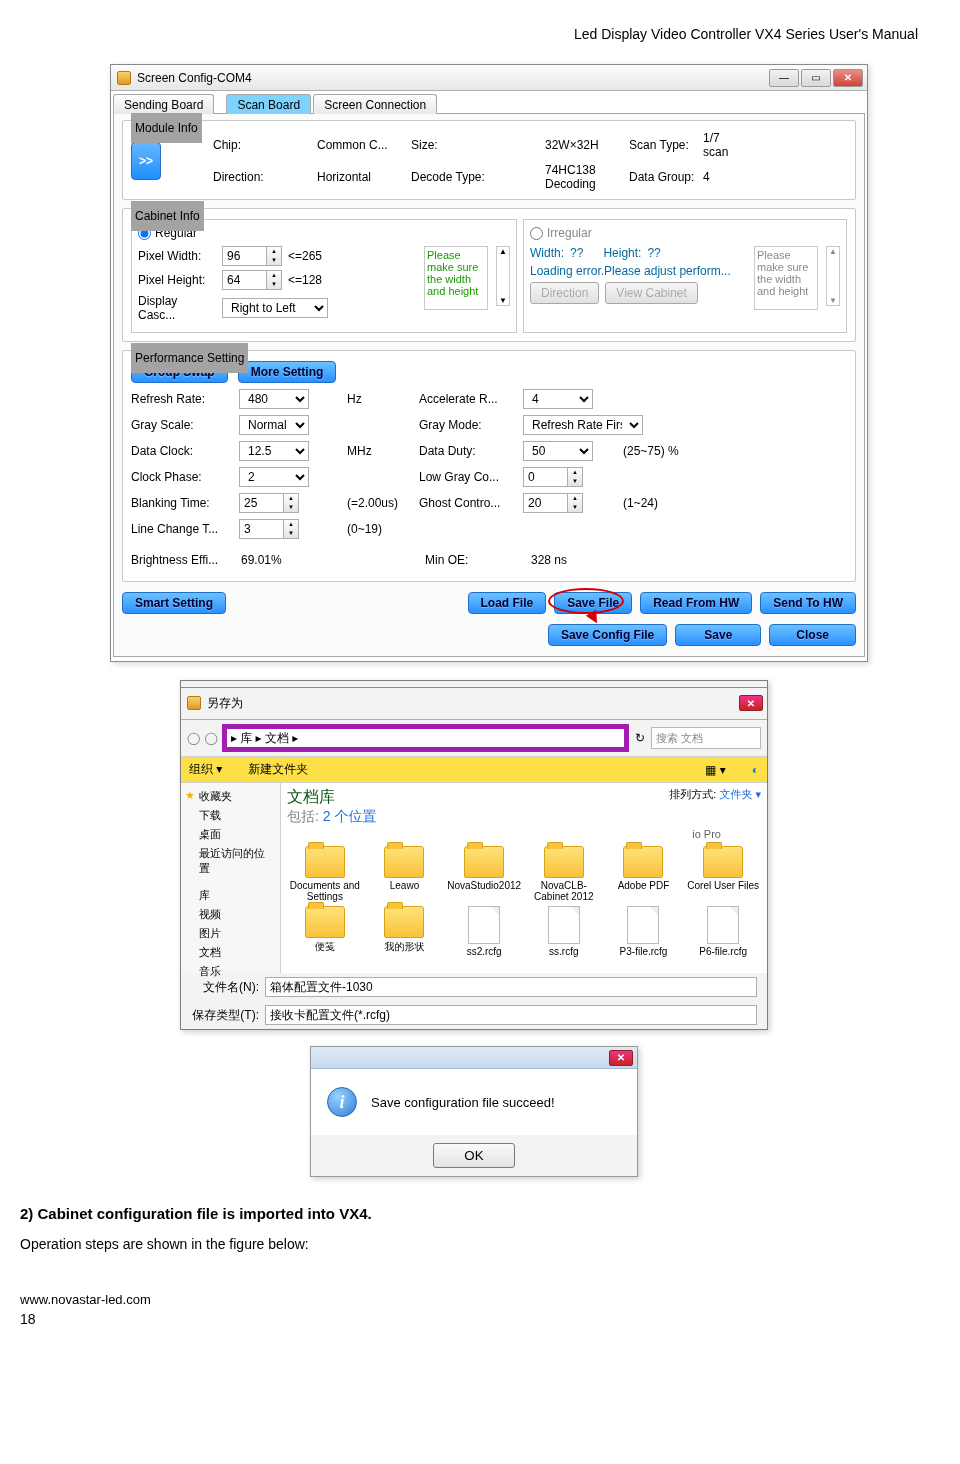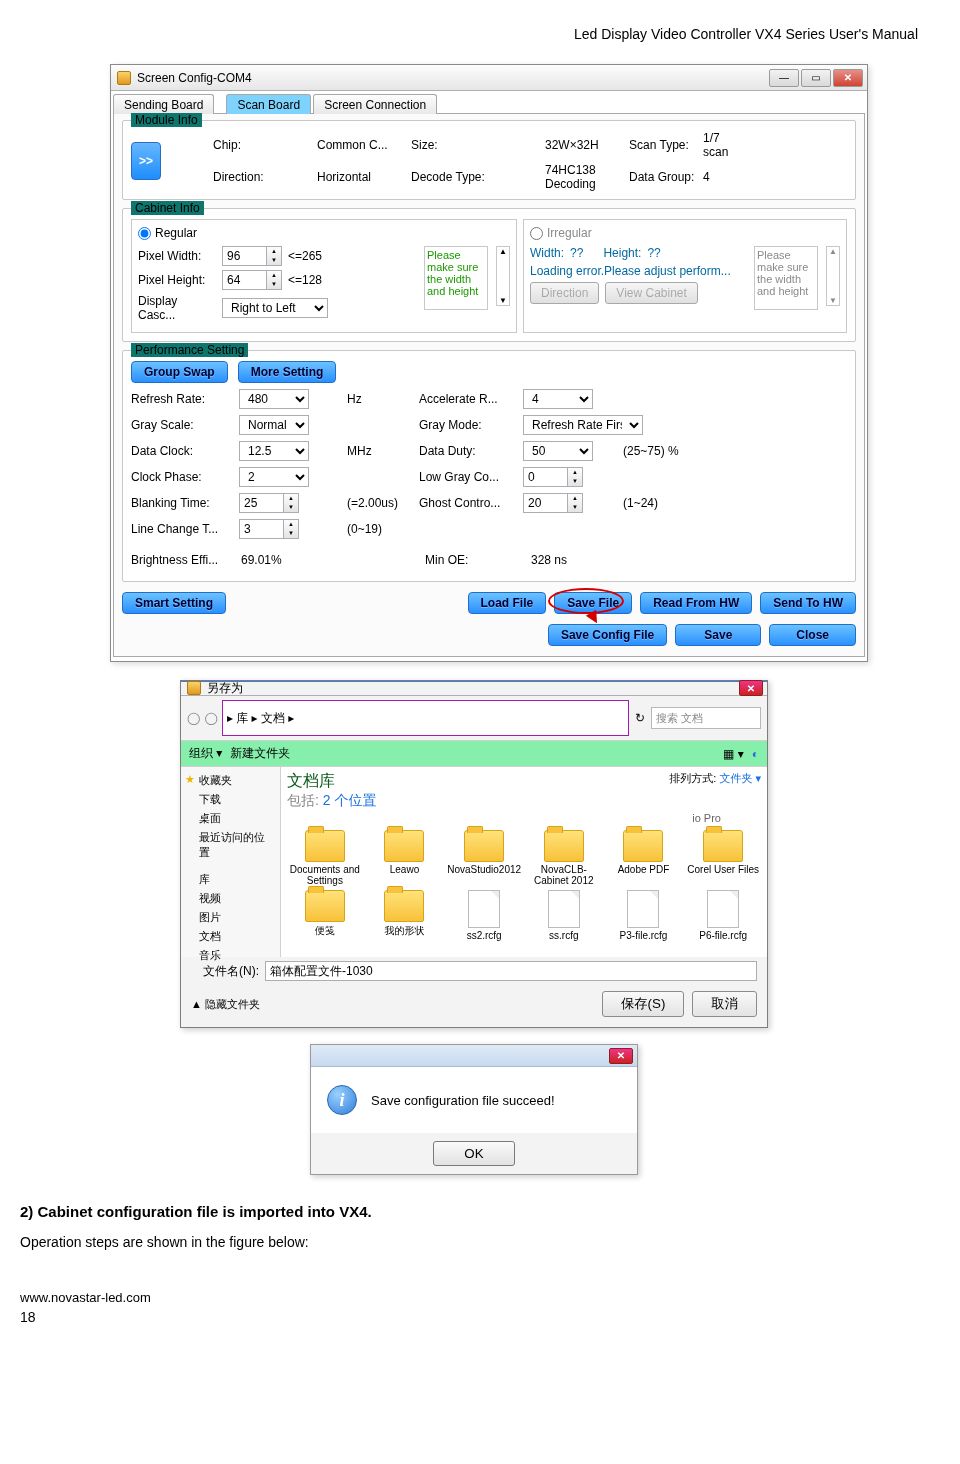--- a/index.html
+++ b/index.html
@@ -67,21 +67,21 @@
     border:1px solid #c8c8c8;
     border-radius:2px;
     padding:10px 8px 8px 8px;
     margin-bottom:8px;
     position:relative;
     font-size:12px;
     background:#fff;
   }
   .group-title{
     position:absolute; top:-8px; left:8px;
-    background:#0f766e; padding:0 4px; font-size:12px;
+    background:#a3a3a3; padding:8px 4px; font-size:12px;
   }
   .row{ display:flex; flex-wrap:wrap; align-items:center; gap:4px 10px; margin-bottom:6px;}
   select, input[type=text]{
     border:1px solid #abadb3;
     height:20px; font-size:12px; padding:0 4px;
     background:#fff;
   }
   select{ width:70px;}
   .spin{ display:flex; }
   .spin input{ width:44px; border-right:none;}
@@ -133,32 +133,32 @@
     transform:rotate(-30deg);
   }
   
   .saveas{
     margin: 0 160px 16px 160px;
     border:1px solid #7d7d7d;
     background:#f3f3f3;
     box-shadow:2px 2px 6px rgba(0,0,0,.2);
     font-size:12px;
   }
-  .saveas .titlebar{ background:linear-gradient(#6fa8dc,#3c78d8 4%, #f3f3f3 4%); height:15px;}
+  .saveas .titlebar{ background:linear-gradient(#6fa8dc,#3c78d8 4%, #f3f3f3 4%); height:33px;margin-top:6px;}
   .sa-close{ width:24px;height:16px;background:linear-gradient(#e38,#c22);border:1px solid #902020;color:#fff;border-radius:2px;display:flex;align-items:center;justify-content:center;font-size:10px;font-weight:bold;}
   .sa-addr{
     display:flex; align-items:center; padding:4px 6px; gap:4px;
     background:#f3f3f3; border-bottom:1px solid #d0d0d0;
   }
   .sa-path{
-    flex:1; background:#fff; border:1px solid #a21caf; height:22px;
-    display:flex;align-items:center; padding:17px 4px; font-size:12px;
+    flex:1; background:#fff; border:5px solid #a21caf; height:22px;
+    display:flex;align-items:center; padding:9px 4px; font-size:12px;
   }
   .sa-search{ width:110px;height:22px;border:1px solid #b8b8b8;background:#fff;font-size:11px;color:#888;padding:0 4px;display:flex;align-items:center;}
-  .sa-toolbar{ padding:4px 8px; display:flex;align-items:center;gap:8px; border-bottom:1px solid #d0d0d0; background:#86efac;}
+  .sa-toolbar{ padding:4px 8px; display:flex;align-items:center;gap:26px; border-bottom:1px solid #d0d0d0; background:#fde047;}
   .sa-main{ display:flex; height:190px;}
   .sa-nav{ width:100px; border-right:1px solid #d0d0d0; background:#f7f7f7; padding:4px 4px; font-size:11px;}
   .sa-nav .it{ padding:2px 2px 2px 14px; position:relative;}
   .sa-nav .star::before{content:"★"; color:#f3b400; position:absolute; left:0;}
   .sa-content{ flex:1; background:#fff; padding:4px 6px; overflow:hidden;}
   .sa-lib-head{ display:flex; justify-content:space-between; align-items:flex-start;}
   .sa-lib-title{ color:#0a5a1a; font-size:16px;}
   .sa-lib-sub{ color:#888; font-size:14px;}
   .sa-files{ display:grid; grid-template-columns:repeat(6,1fr); gap:4px; margin-top:6px;}
   .sa-file{ text-align:center; font-size:10px;}
@@ -528,25 +528,23 @@
               <div class="sa-doc"></div>
               <div>P6-file.rcfg</div>
             </div>
         </div>
       </div>
     </div>
     <div class="sa-in-row">
       <label>文件名(N):</label>
       <input type="text" value="箱体配置文件-1030" style="">
     </div>
-    <div class="sa-ft">
-      <span style="font-size:11px">▲ <span>隐藏文件夹</span></span>
-      <span class="spacer"></span>
-      <button class="sa-btn">保存(S)</button>
-      <button class="sa-btn">取消</button>
+    <div class="sa-in-row">
+      <label>保存类型(T):</label>
+      <input type="text" value="接收卡配置文件(*.rcfg)" style="">
     </div>
   </div>
 
   <div class="confirm">
     <div class="conf-title">
       <div class="sa-close">✕</div>
     </div>
     <div class="conf-body">
       <div class="info-icon">i</div>
       <div>Save configuration file succeed!</div>

